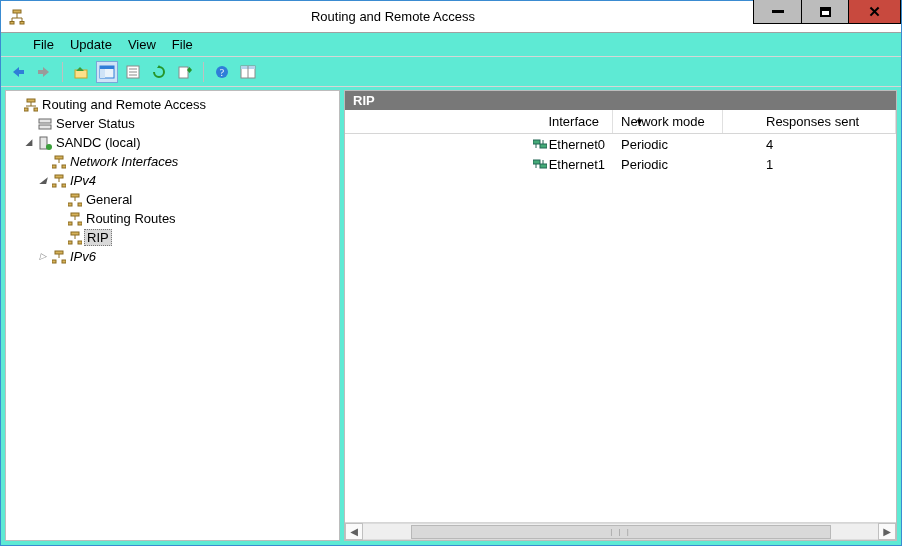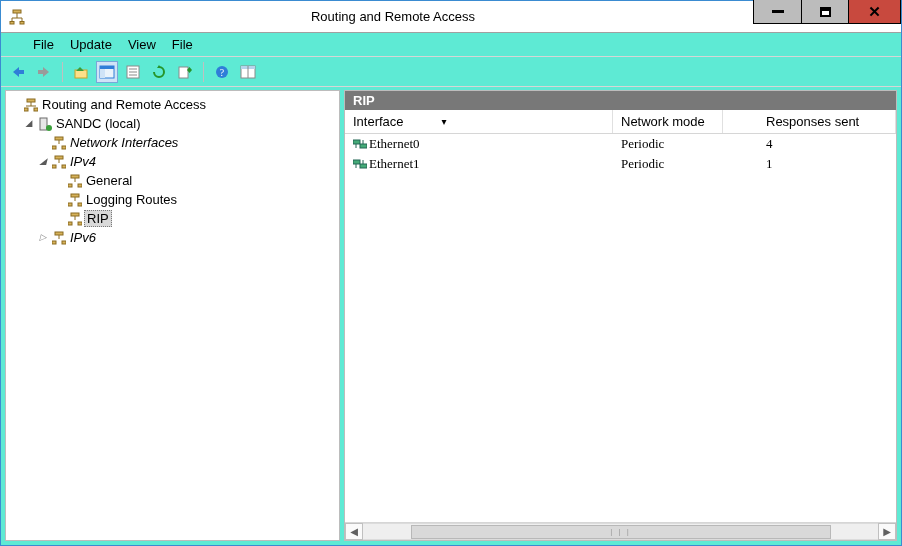--- a/index.html
+++ b/index.html
@@ -115,24 +115,24 @@
     background:#fff; height:24px;
   }
   .headers .col {
     border-right:1px solid #e0e0e0;
     padding:2px 8px; display:flex; align-items:center;
     font-size:13px; position:relative;
   }
   .headers .col.sort::after {
     content:"▾"; position:relative; left:38px; font-size:10px; color:#000;
   }
-  .col-interface { width:268px; }
+  .col-interface { width:268px;justify-content:flex-end; }
   .col-mode { width:110px; }
   .col-resp { flex:1;margin-left:35px; }
-  .rows { flex:1; overflow:auto;font-family:Liberation Serif, serif; }
+  .rows { flex:1; overflow:auto; }
   .datarow { display:flex; height:20px; align-items:center; }
   .datarow .cell { padding:0 8px; display:flex; align-items:center; }
   .datarow .ico { width:14px; margin-right:2px; display:inline-flex; }
   .hscroll {
     height:18px; border-top:1px solid #d6d6d6;
     display:flex; align-items:stretch; background:#f0f0f0;
   }
   .hscroll .arrow {
     width:18px; border:1px solid #c0c0c0; background:#fafafa;
     display:flex; align-items:center; justify-content:center;
@@ -264,20 +264,32 @@
                   <line x1="2" y1="8" x2="12" y2="8" stroke="#8a6a20"></line>
                   <rect x="0" y="10" width="4" height="3" fill="#d6b25a" stroke="#8a6a20"></rect>
                   <rect x="10" y="10" width="4" height="3" fill="#d6b25a" stroke="#8a6a20"></rect>
                 </svg>
             </span>
             <span class="label">Routing and Remote Access</span>
           </div>
         </li>
         <li>
           <div class="row indent1">
+            <span class="toggle"></span>
+            <span class="ico">
+              <svg width="14" height="14">
+                  <rect x="1" y="2" width="12" height="4" fill="#e6e6e6" stroke="#6a6a6a"></rect>
+                  <rect x="1" y="8" width="12" height="4" fill="#e6e6e6" stroke="#6a6a6a"></rect>
+                </svg>
+            </span>
+            <span class="label">Server Status</span>
+          </div>
+        </li>
+        <li>
+          <div class="row indent1">
             <span class="toggle">◢</span>
             <span class="ico">
               <svg width="14" height="14">
                   <rect x="2" y="1" width="7" height="12" fill="#e6e6e6" stroke="#6a6a6a"></rect>
                   <circle cx="11" cy="11" r="3" fill="#3a9f3a"></circle>
                 </svg>
             </span>
             <span class="label">SANDC (local)</span>
           </div>
         </li>
@@ -327,21 +339,21 @@
           <div class="row indent3">
             <span class="toggle"></span>
             <span class="ico">
               <svg width="14" height="14">
                   <rect x="3" y="1" width="8" height="3" fill="#d6b25a" stroke="#8a6a20"></rect>
                   <line x1="7" y1="4" x2="7" y2="8" stroke="#8a6a20"></line>
                   <rect x="0" y="10" width="4" height="3" fill="#d6b25a" stroke="#8a6a20"></rect>
                   <rect x="10" y="10" width="4" height="3" fill="#d6b25a" stroke="#8a6a20"></rect>
                 </svg>
             </span>
-            <span class="label">Logging Routes</span>
+            <span class="label">Routing Routes</span>
           </div>
         </li>
         <li>
           <div class="row indent3">
             <span class="toggle"></span>
             <span class="ico">
               <svg width="14" height="14">
                   <rect x="3" y="1" width="8" height="3" fill="#d6b25a" stroke="#8a6a20"></rect>
                   <line x1="7" y1="4" x2="7" y2="8" stroke="#8a6a20"></line>
                   <rect x="0" y="10" width="4" height="3" fill="#d6b25a" stroke="#8a6a20"></rect>

